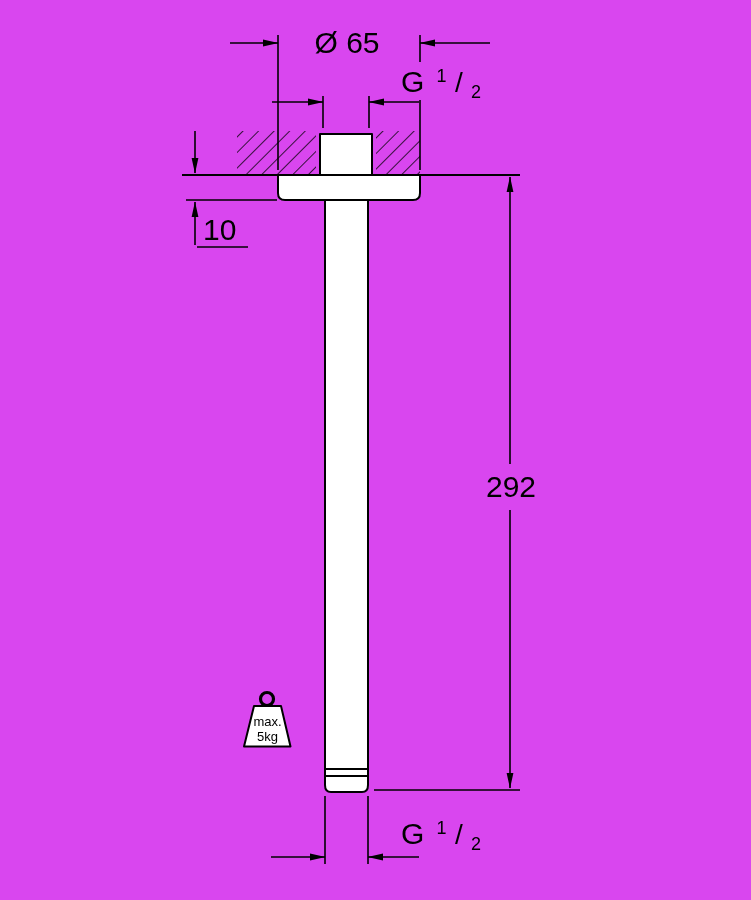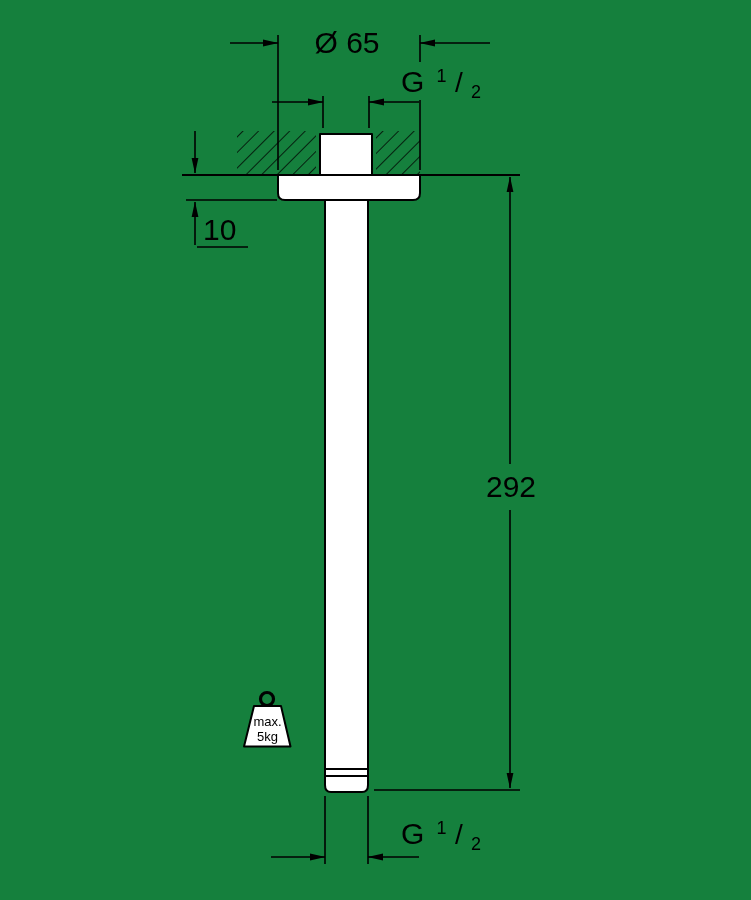--- a/index.html
+++ b/index.html
@@ -1,19 +1,19 @@
 <!DOCTYPE html>
 <html><head>
 <meta charset="utf-8">
 <style>
   html,body { margin:0; padding:0; background:#ffffff; }
   .stage {
     position:relative;
     width:751px; height:900px;
-    background:#15803d;
+    background:#d946ef;
     font-family:"Liberation Sans", sans-serif;
   }
   svg { display:block; }
   .obj   { stroke:#000000; stroke-width:2;   fill:none; stroke-linejoin:round; }
   .objf  { stroke:#000000; stroke-width:2;   fill:#ffffff; stroke-linejoin:round; }
   .dimln { stroke:#000000; stroke-width:1.6; fill:none; }
   .dimtext  { font-family:"Liberation Sans", sans-serif; font-size:30px; fill:#000000; }
   .fracnum  { font-size:18px; }
   .fracslash{ font-size:28px; }
   .icontext { font-family:"Liberation Sans", sans-serif; font-size:13px; fill:#000000; }

